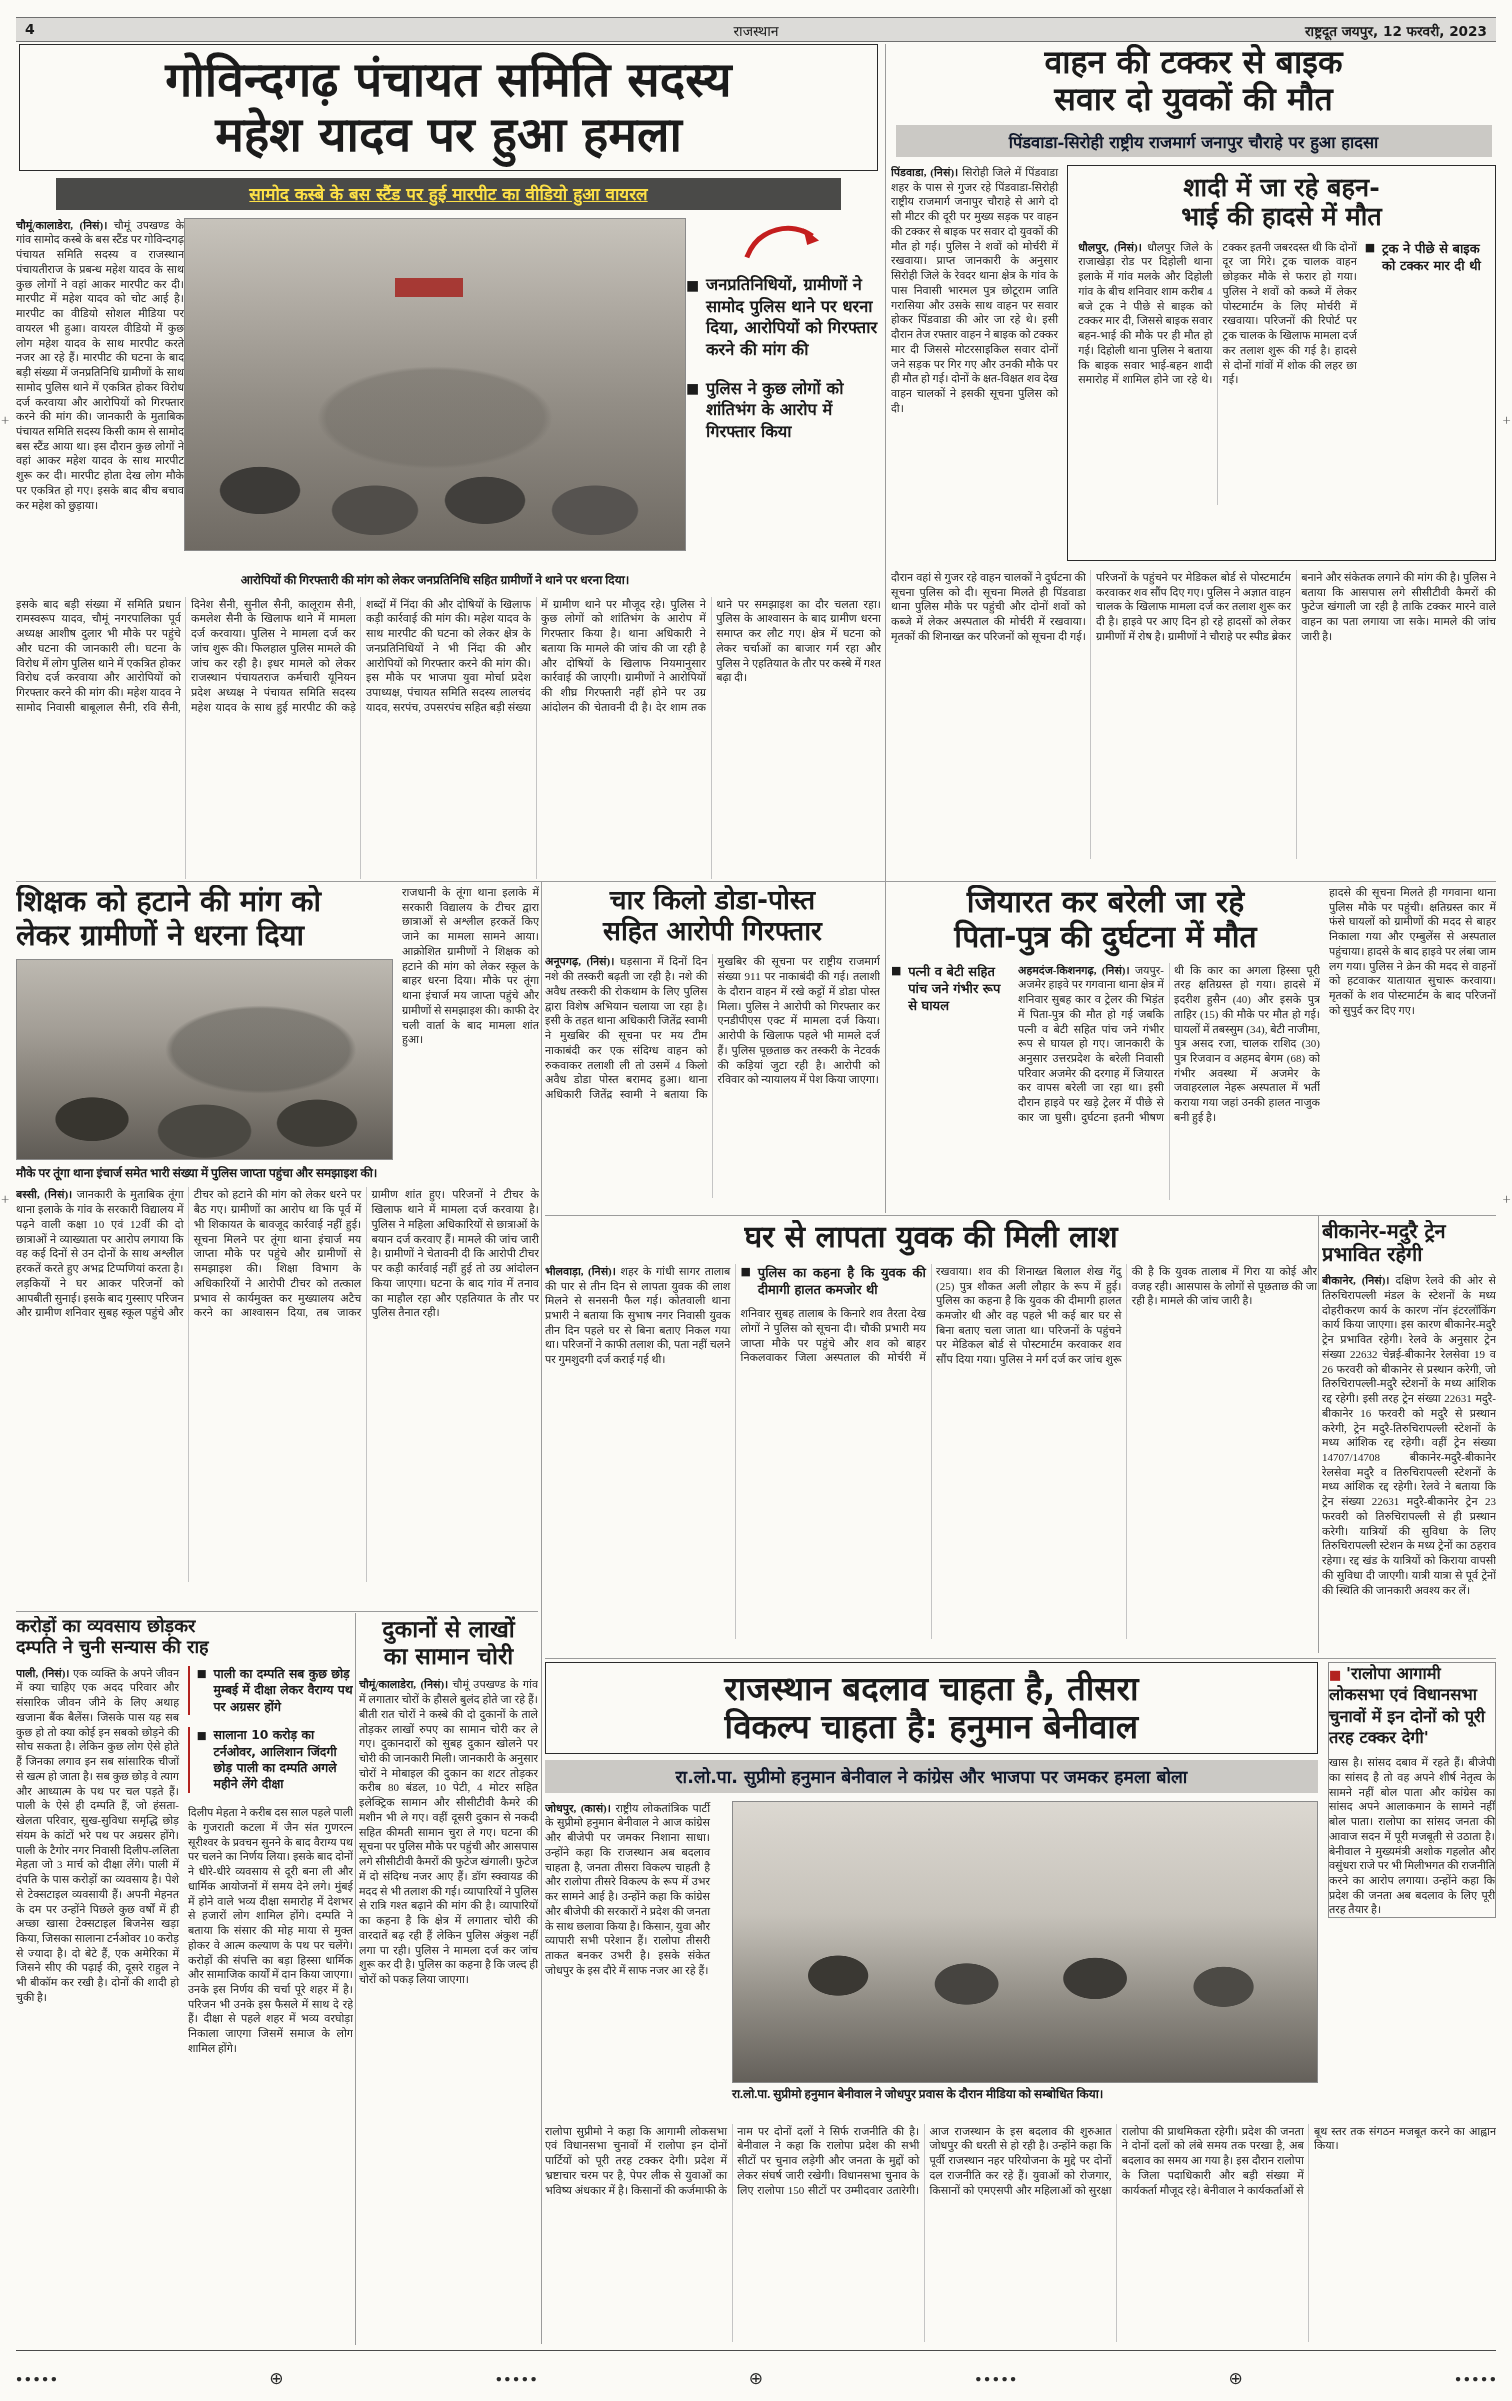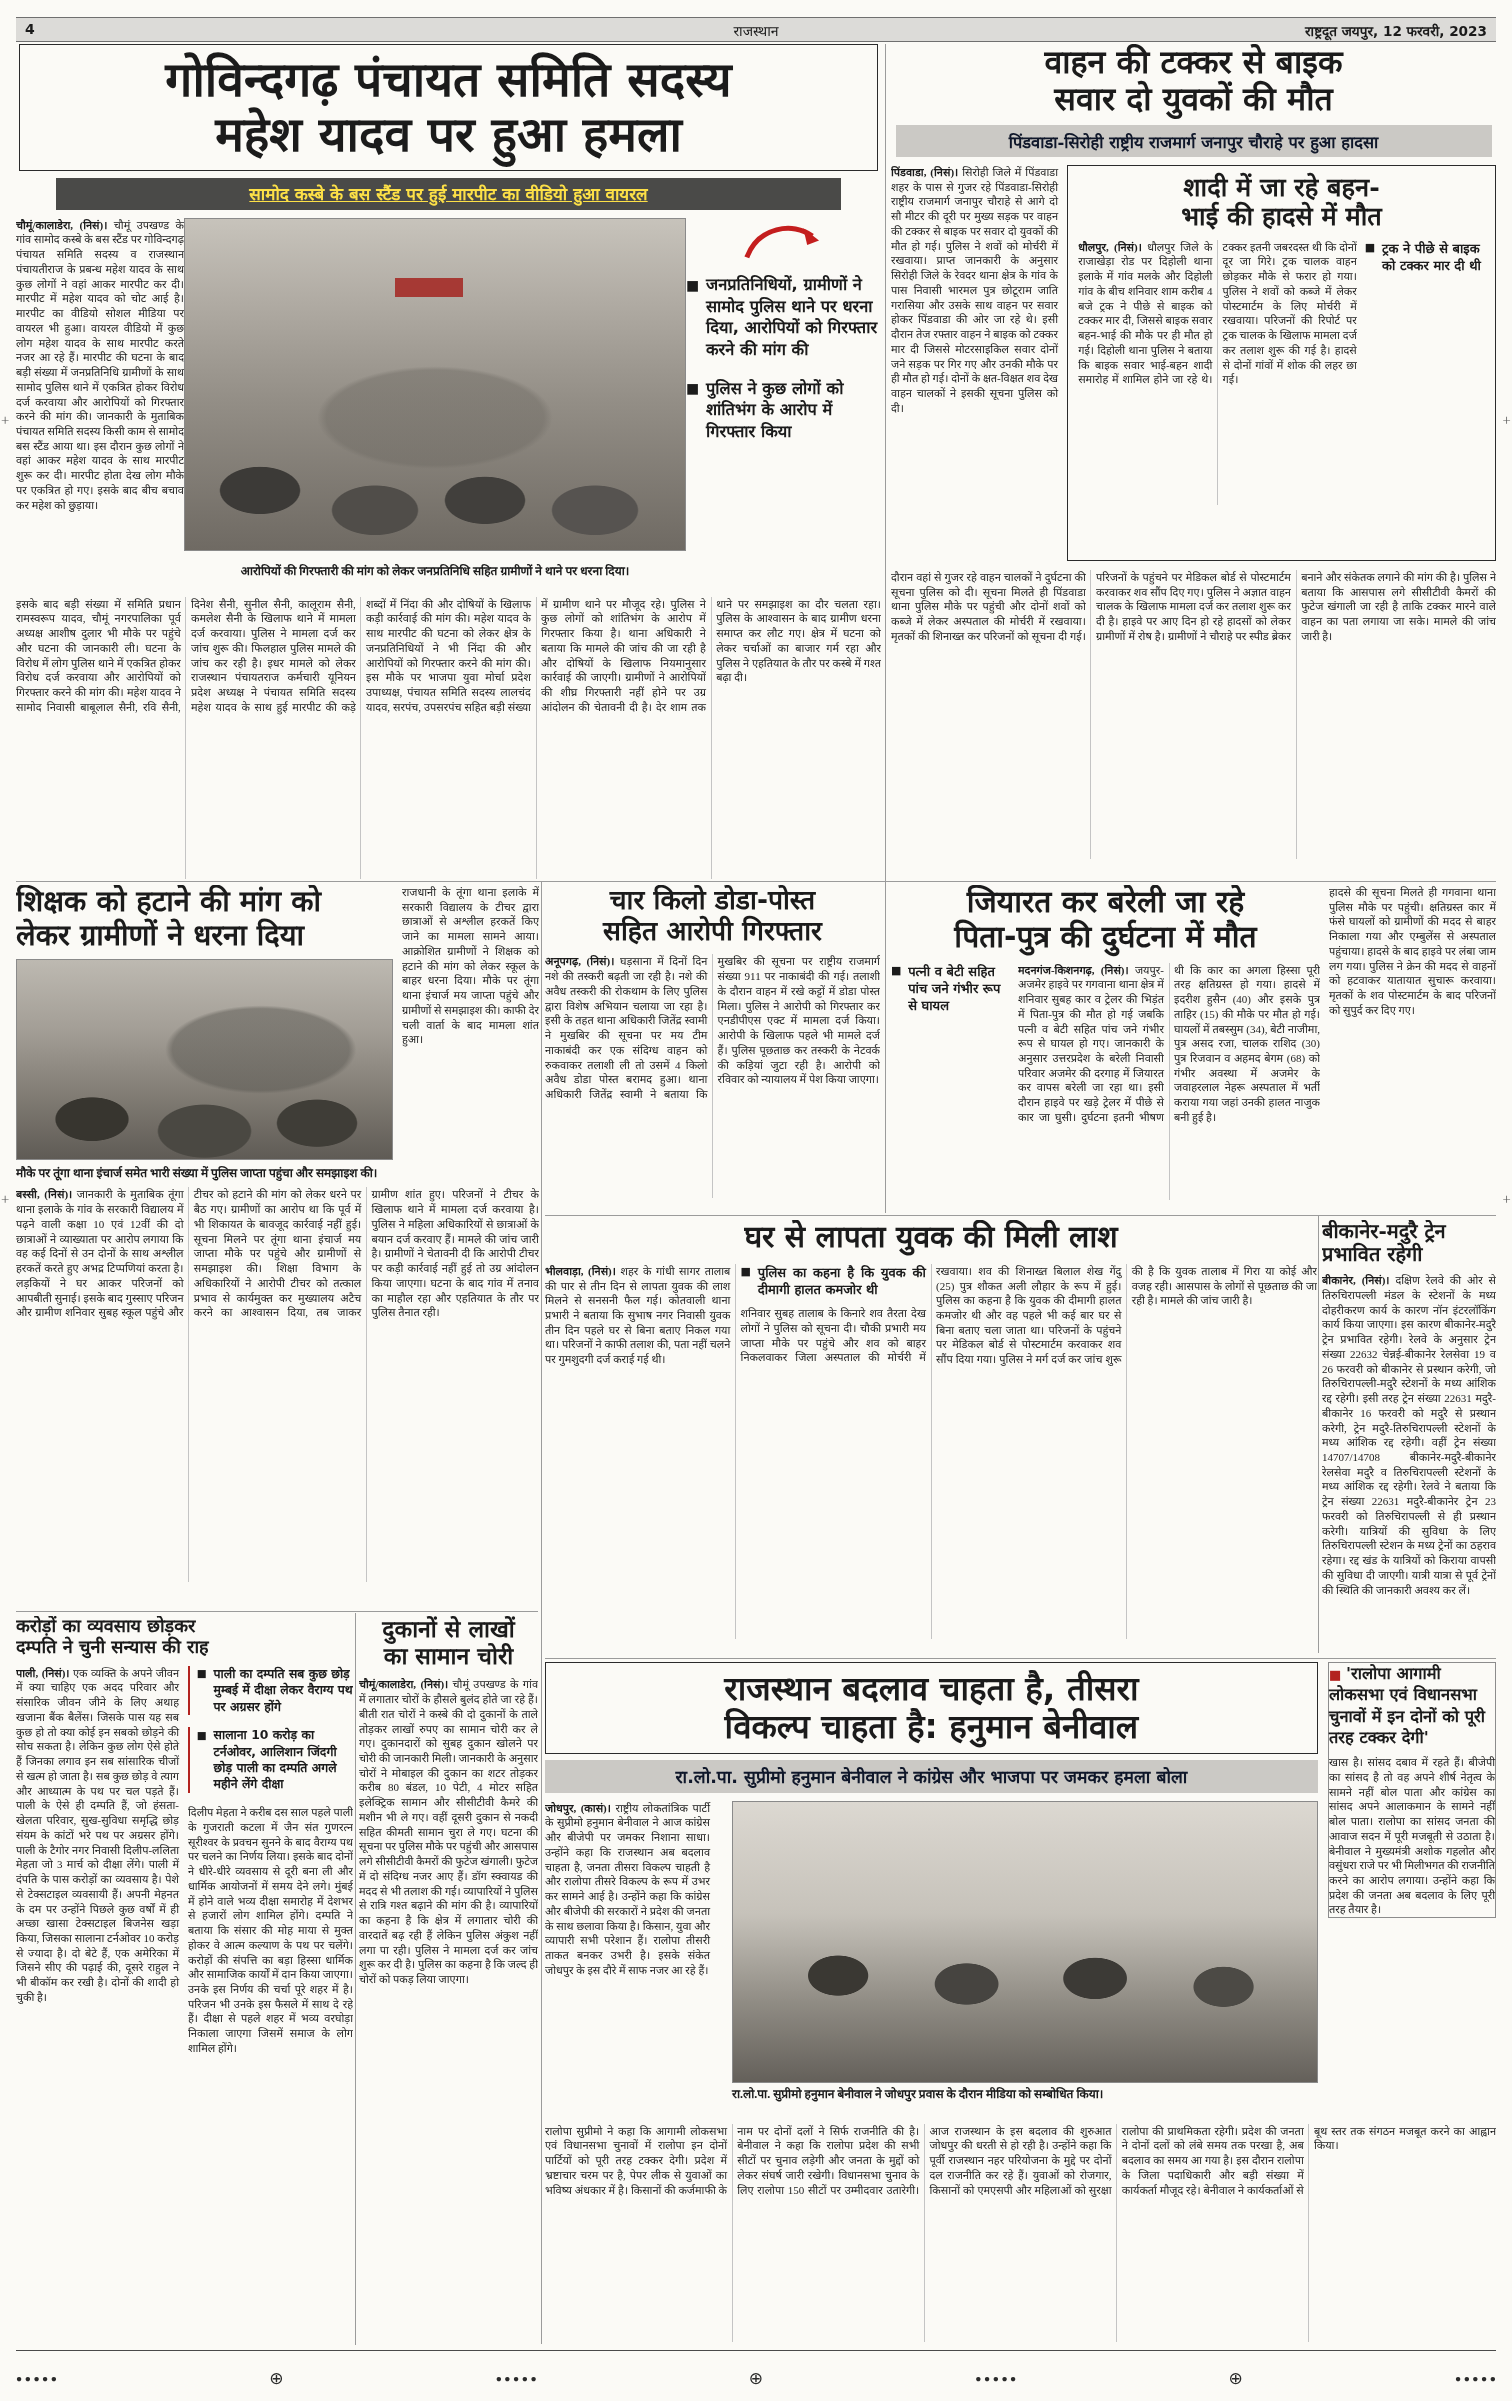--- a/index.html
+++ b/index.html
@@ -84,21 +84,21 @@
     <div class="kicker kdark" style="font-size:17px;margin:6.8px 40px 0 40px;">सामोद कस्बे के बस स्टैंड पर हुई मारपीट का वीडियो हुआ वायरल</div>
     <div style="display:flex;margin-top:8px;height:370px;">
       <div class="bt" style="width:168px;">
         <b class="dl">चौमूं/कालाडेरा, (निसं)।</b>
         <span>चौमूं उपखण्ड के गांव सामोद कस्बे के बस स्टैंड पर गोविन्दगढ़ पंचायत समिति सदस्य व राजस्थान पंचायतीराज के प्रबन्ध महेश यादव के साथ कुछ लोगों ने वहां आकर मारपीट कर दी। मारपीट में महेश यादव को चोट आई है। मारपीट का वीडियो सोशल मीडिया पर वायरल भी हुआ। वायरल वीडियो में कुछ लोग महेश यादव के साथ मारपीट करते नजर आ रहे हैं। मारपीट की घटना के बाद बड़ी संख्या में जनप्रतिनिधि ग्रामीणों के साथ सामोद पुलिस थाने में एकत्रित होकर विरोध दर्ज करवाया और आरोपियों को गिरफ्तार करने की मांग की। जानकारी के मुताबिक पंचायत समिति सदस्य किसी काम से सामोद बस स्टैंड आया था। इस दौरान कुछ लोगों ने वहां आकर महेश यादव के साथ मारपीट शुरू कर दी। मारपीट होता देख लोग मौके पर एकत्रित हो गए। इसके बाद बीच बचाव कर महेश को छुड़ाया।</span>
       </div>
       <figure style="flex:1;">
         <div class="photo p1" style="height:331px;">
           <div class="pbanner"></div>
         </div>
-        <figcaption class="caption" style="text-align:center;margin-top:13px;">आरोपियों की गिरफ्तारी की मांग को लेकर जनप्रतिनिधि सहित ग्रामीणों ने थाने पर धरना दिया।</figcaption>
+        <figcaption class="caption" style="text-align:center;margin-top:22px;">आरोपियों की गिरफ्तारी की मांग को लेकर जनप्रतिनिधि सहित ग्रामीणों ने थाने पर धरना दिया।</figcaption>
       </figure>
       <div style="width:195px;">
         <div style="text-align:center;margin-bottom:10.2px;">
           <svg width="85" height="44" viewBox="0 0 150 78" aria-hidden="true">
             <path d="M10 70 C 30 16, 92 6, 126 32" stroke="#c41e1e" stroke-width="9" fill="none"></path>
             <path d="M138 40 L110 18 L117 48 Z" fill="#c41e1e"></path>
           </svg>
         </div>
         <div class="bullet blarge">
           <span>जनप्रतिनिधियों, ग्रामीणों ने सामोद पुलिस थाने पर धरना दिया, आरोपियों को गिरफ्तार करने की मांग की</span>
@@ -181,21 +181,21 @@
       <div style="flex:1;">
         <h1 class="hl" style="font-size:30px;">
           <span>जियारत कर बरेली जा रहे</span><br>
           <span>पिता-पुत्र की दुर्घटना में मौत</span>
         </h1>
         <div style="display:flex;gap:8px;margin-top:8px;">
           <div class="bullet bmid" style="width:119px;">
             <span>पत्नी व बेटी सहित पांच जने गंभीर रूप से घायल</span>
           </div>
           <div class="bt cols c2" style="flex:1;height:237px;">
-            <b class="dl">मदनगंज-किशनगढ़, (निसं)।</b>
+            <b class="dl">अहमदंज-किशनगढ़, (निसं)।</b>
             <span>जयपुर-अजमेर हाइवे पर गगवाना थाना क्षेत्र में शनिवार सुबह कार व ट्रेलर की भिड़ंत में पिता-पुत्र की मौत हो गई जबकि पत्नी व बेटी सहित पांच जने गंभीर रूप से घायल हो गए। जानकारी के अनुसार उत्तरप्रदेश के बरेली निवासी परिवार अजमेर की दरगाह में जियारत कर वापस बरेली जा रहा था। इसी दौरान हाइवे पर खड़े ट्रेलर में पीछे से कार जा घुसी। दुर्घटना इतनी भीषण थी कि कार का अगला हिस्सा पूरी तरह क्षतिग्रस्त हो गया। हादसे में इदरीश हुसैन (40) और इसके पुत्र ताहिर (15) की मौके पर मौत हो गई। घायलों में तबस्सुम (34), बेटी नाजीमा, पुत्र असद रजा, चालक राशिद (30) पुत्र रिजवान व अहमद बेगम (68) को गंभीर अवस्था में अजमेर के जवाहरलाल नेहरू अस्पताल में भर्ती कराया गया जहां उनकी हालत नाजुक बनी हुई है।</span>
           </div>
         </div>
       </div>
       <div class="bt" style="width:167px;">
         <span>हादसे की सूचना मिलते ही गगवाना थाना पुलिस मौके पर पहुंची। क्षतिग्रस्त कार में फंसे घायलों को ग्रामीणों की मदद से बाहर निकाला गया और एम्बुलेंस से अस्पताल पहुंचाया। हादसे के बाद हाइवे पर लंबा जाम लग गया। पुलिस ने क्रेन की मदद से वाहनों को हटवाकर यातायात सुचारू करवाया। मृतकों के शव पोस्टमार्टम के बाद परिजनों को सुपुर्द कर दिए गए।</span>
       </div>
     </div>
   </section>
 

